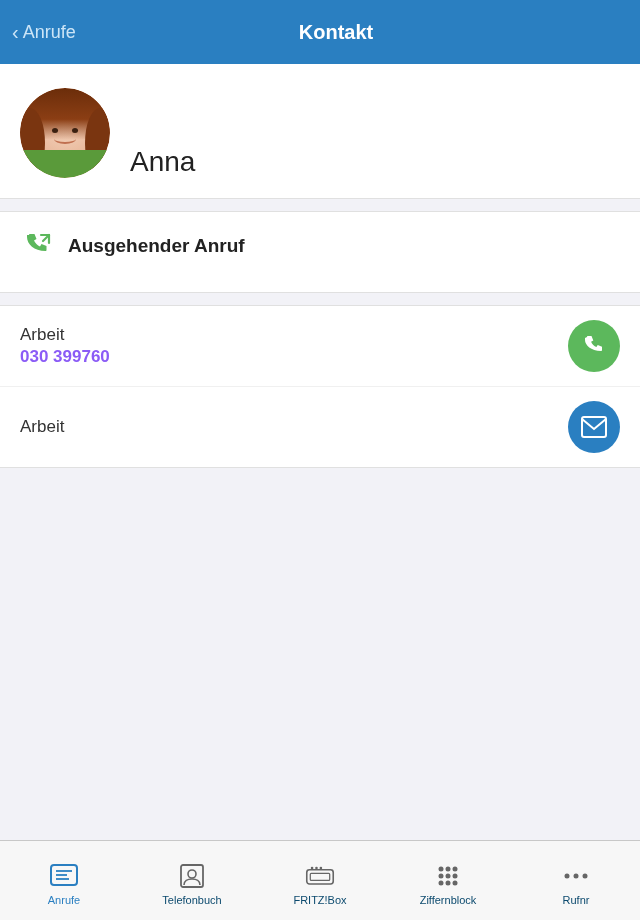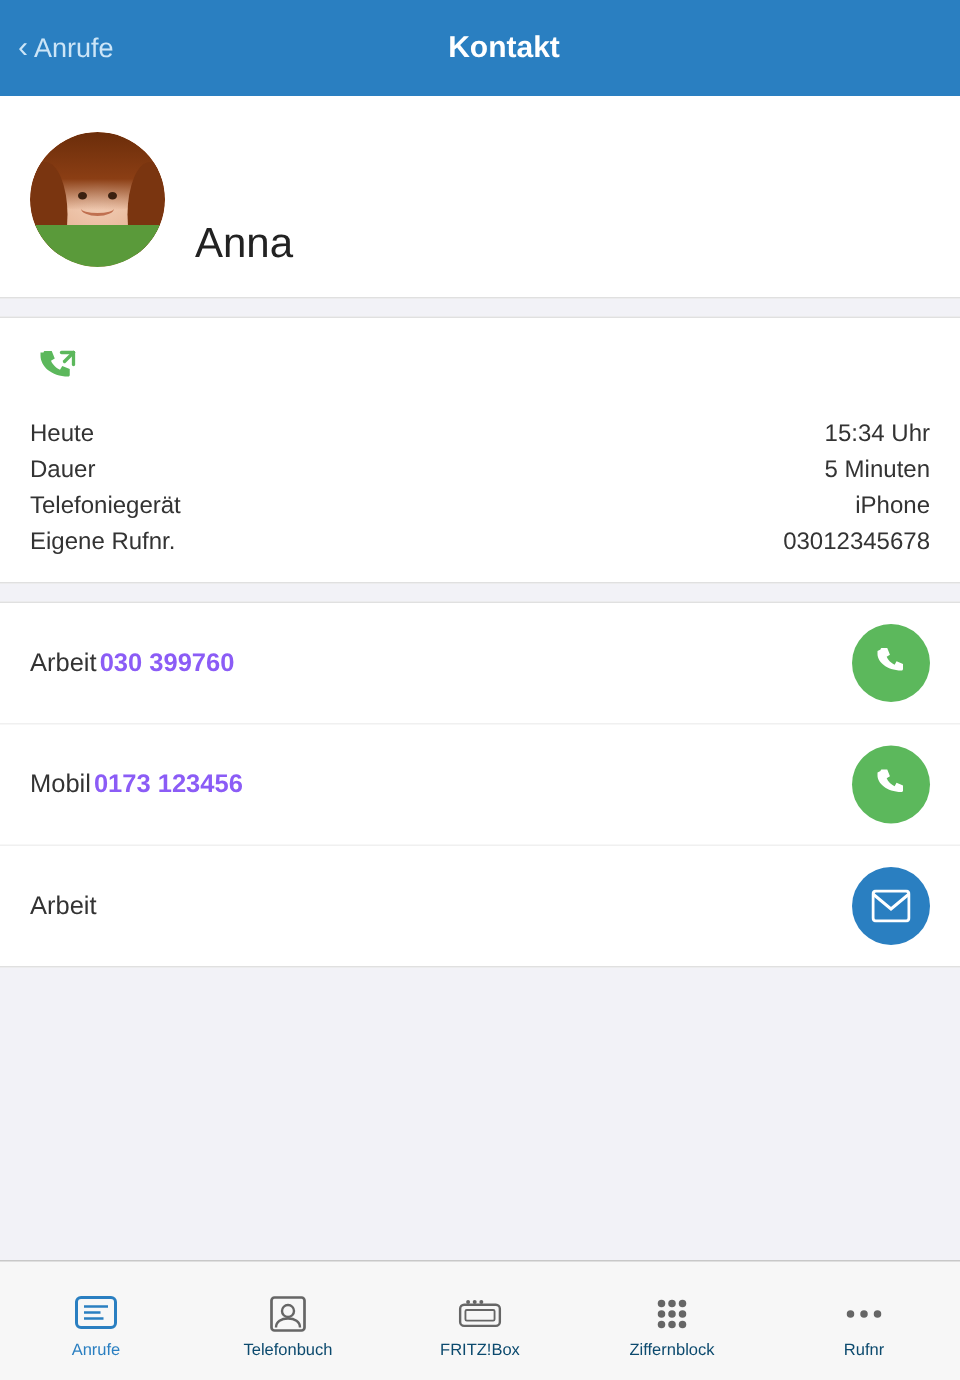--- a/index.html
+++ b/index.html
@@ -184,21 +184,21 @@
       align-items: center;
       justify-content: space-between;
       padding: 14px 20px;
       border-bottom: 1px solid #f0f0f0;
     }
     .action-row:last-child {
       border-bottom: none;
     }
     .action-info {
       display: flex;
-      flex-direction: row;
+      flex-direction: column;
       gap: 2px;
     }
     .action-label {
       font-size: 17px;
       color: #333;
     }
     .action-number {
       font-size: 17px;
       font-weight: 700;
       color: #8b5cf6;
@@ -296,60 +296,32 @@
           <g>
 
             <path d="M8 6C8 5.4 8.4 5 9 5h4.5l2 5-2.5 1.5c1 2.5 3.5 5 6 6l1.5-2.5 5 2V21c0 .6-.4 1-1 1C13 22 6 15 6 8V6z" fill="#5cb85c" stroke="none"></path>
 
             <line x1="20" y1="6" x2="28" y2="6" stroke="#5cb85c" stroke-width="2.2" stroke-linecap="round"></line>
             <line x1="28" y1="6" x2="28" y2="14" stroke="#5cb85c" stroke-width="2.2" stroke-linecap="round"></line>
             <line x1="22" y1="12" x2="28" y2="6" stroke="#5cb85c" stroke-width="2.2" stroke-linecap="round"></line>
           </g>
         </svg>
       </div>
-    </div>
-
-    <div id="call-details">
-        <div class="call-details-row">
-          <span class="call-detail-key">Heute</span>
-          <span class="call-detail-val">15:34 Uhr</span>
-        </div>
-        <div class="call-details-row">
-          <span class="call-detail-key">Dauer</span>
-          <span class="call-detail-val">5 Minuten</span>
-        </div>
-        <div class="call-details-row">
-          <span class="call-detail-key">Telefoniegerät</span>
-          <span class="call-detail-val">iPhone</span>
-        </div>
-        <div class="call-details-row">
-          <span class="call-detail-key">Eigene Rufnr.</span>
-          <span class="call-detail-val">03012345678</span>
-        </div>
-      </div>
+      <span class="call-type-label">Ausgehender Anruf</span>
+    </div>
+
   </div>
 </div>
 
 <div class="actions-section">
   <div id="actions-list">
       <div class="action-row">
         <div class="action-info">
           <span class="action-label">Arbeit</span>
           <span class="action-number">030 399760</span>
-        </div>
-        <div class="action-btn btn-green">
-          <svg width="26" height="26" viewBox="0 0 26 26" fill="white">
-        <path d="M6 4C6 3.4 6.4 3 7 3h3.5l1.8 4.5-2.2 1.3c.9 2.2 3.1 4.4 5.3 5.3l1.3-2.2L21 13.7V17c0 .6-.4 1-1 1C10 18 4 12 4 7V5z"></path>
-      </svg>
-        </div>
-      </div>
-      <div class="action-row">
-        <div class="action-info">
-          <span class="action-label">Mobil</span>
-          <span class="action-number">0173 123456</span>
         </div>
         <div class="action-btn btn-green">
           <svg width="26" height="26" viewBox="0 0 26 26" fill="white">
         <path d="M6 4C6 3.4 6.4 3 7 3h3.5l1.8 4.5-2.2 1.3c.9 2.2 3.1 4.4 5.3 5.3l1.3-2.2L21 13.7V17c0 .6-.4 1-1 1C10 18 4 12 4 7V5z"></path>
       </svg>
         </div>
       </div>
       <div class="action-row">
         <div class="action-info">
           <span class="action-label">Arbeit</span>

